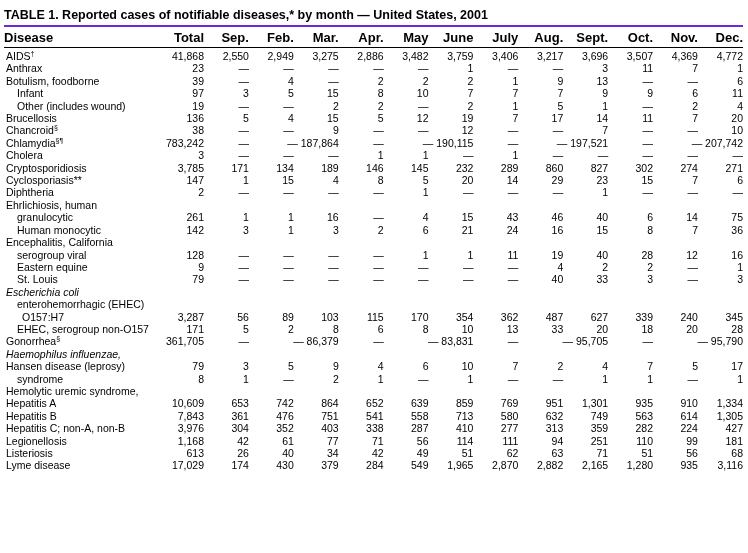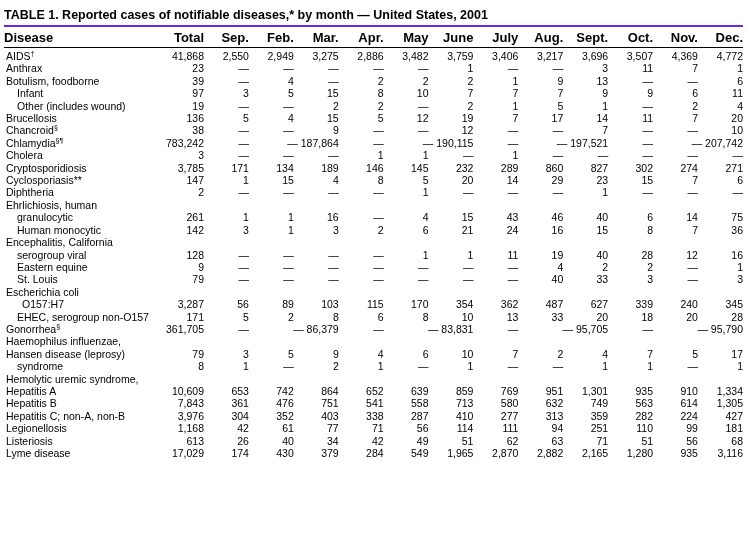--- a/index.html
+++ b/index.html
@@ -36,21 +36,21 @@
     padding:0;
     white-space:nowrap;
     vertical-align:bottom;
   }
   tbody tr:first-child td{padding-top:2px;}
   td.num{text-align:right;}
   td.disease{text-align:left;overflow:visible;}
   .indent0{padding-left:2px;}
   .indent1{padding-left:13px;}
   .indent2{padding-left:18px;}
-  .italic{}
+  .italic{font-style:italic;}
   sup{font-size:7px;line-height:0;vertical-align:super;}
 </style>
 </head>
 <body>
 
 <div class="page">
   <div class="title">TABLE 1. Reported cases of notifiable diseases,* by month — United States, 2001</div>
   <table>
     <thead>
       <tr id="header-row">
@@ -345,20 +345,24 @@
           <td class="num">33</td>
           <td class="num">3</td>
           <td class="num">—</td>
           <td class="num">3</td>
         </tr>
         <tr>
           <td class="disease indent0 italic">Escherichia coli</td>
           <td colspan="13"></td>
         </tr>
         <tr>
+          <td class="disease indent1">enterohemorrhagic (EHEC)</td>
+          <td colspan="13"></td>
+        </tr>
+        <tr>
           <td class="disease indent2">O157:H7</td>
           <td class="num">3,287</td>
           <td class="num">56</td>
           <td class="num">89</td>
           <td class="num">103</td>
           <td class="num">115</td>
           <td class="num">170</td>
           <td class="num">354</td>
           <td class="num">362</td>
           <td class="num">487</td>

